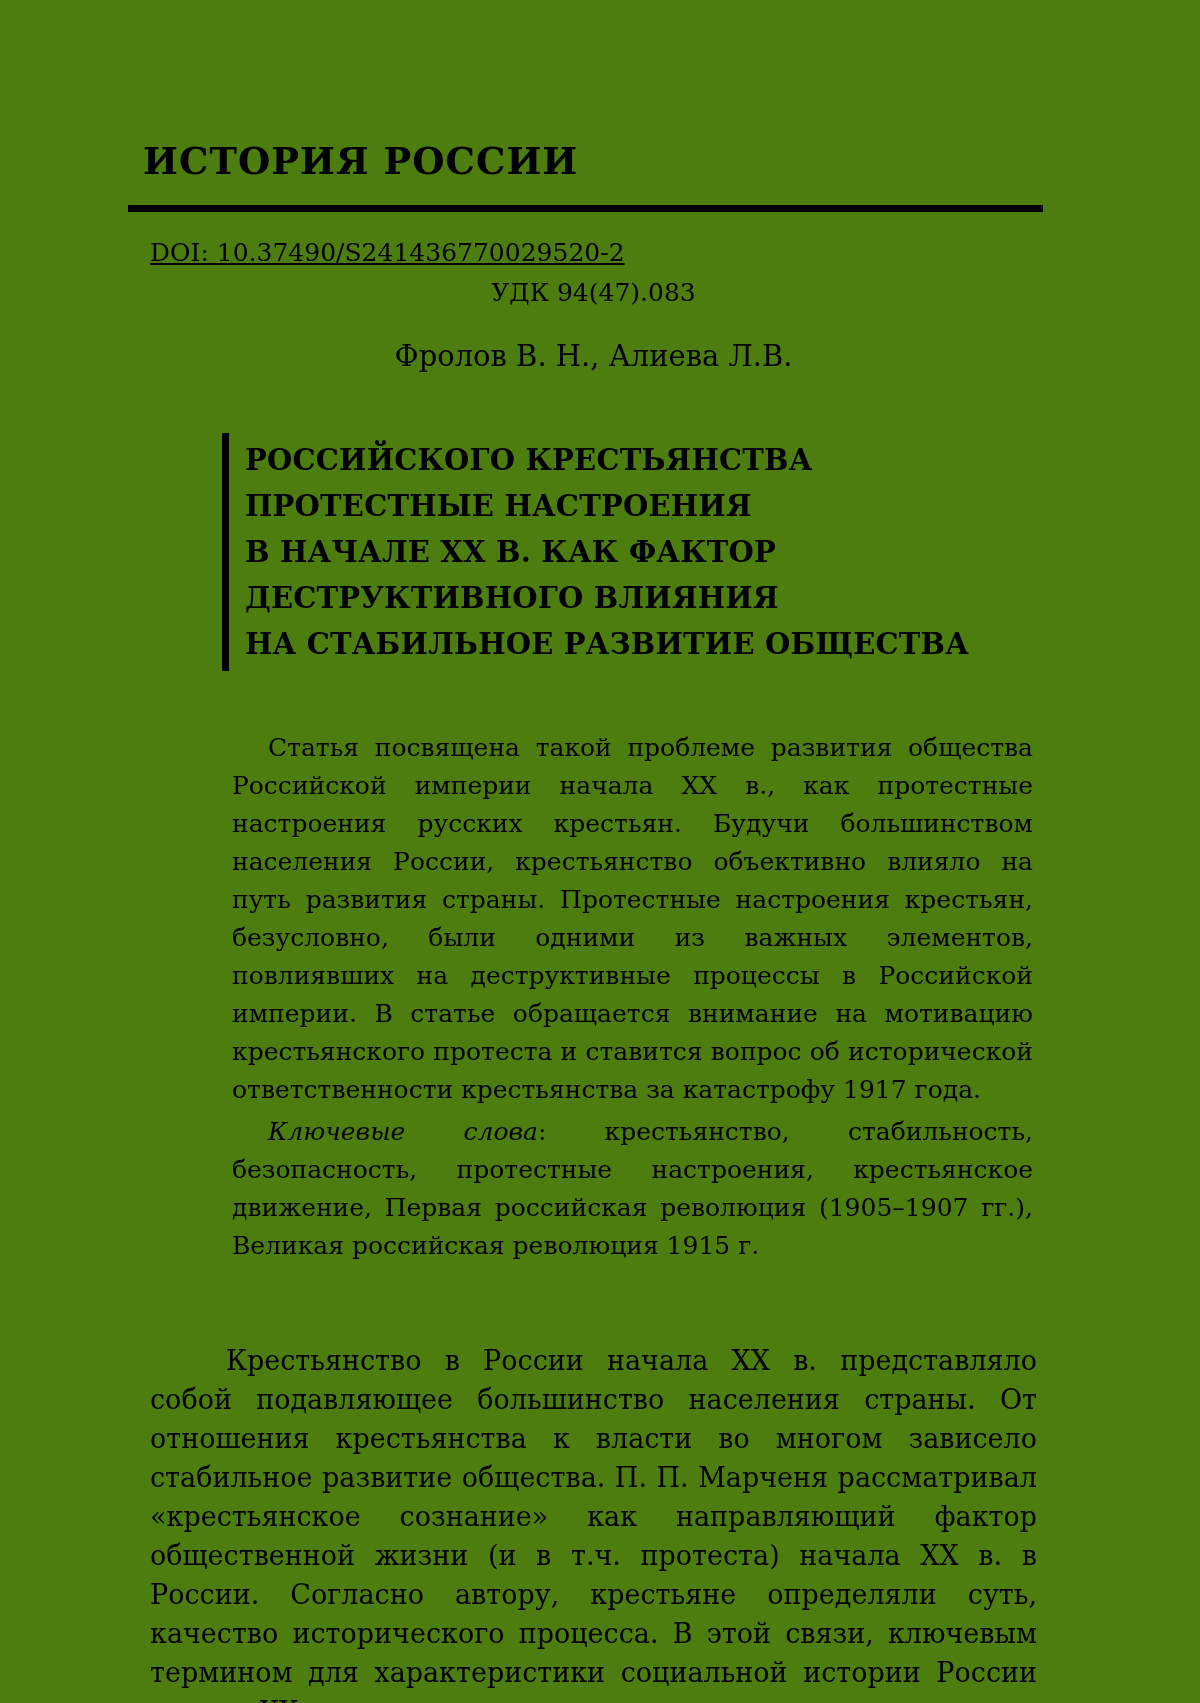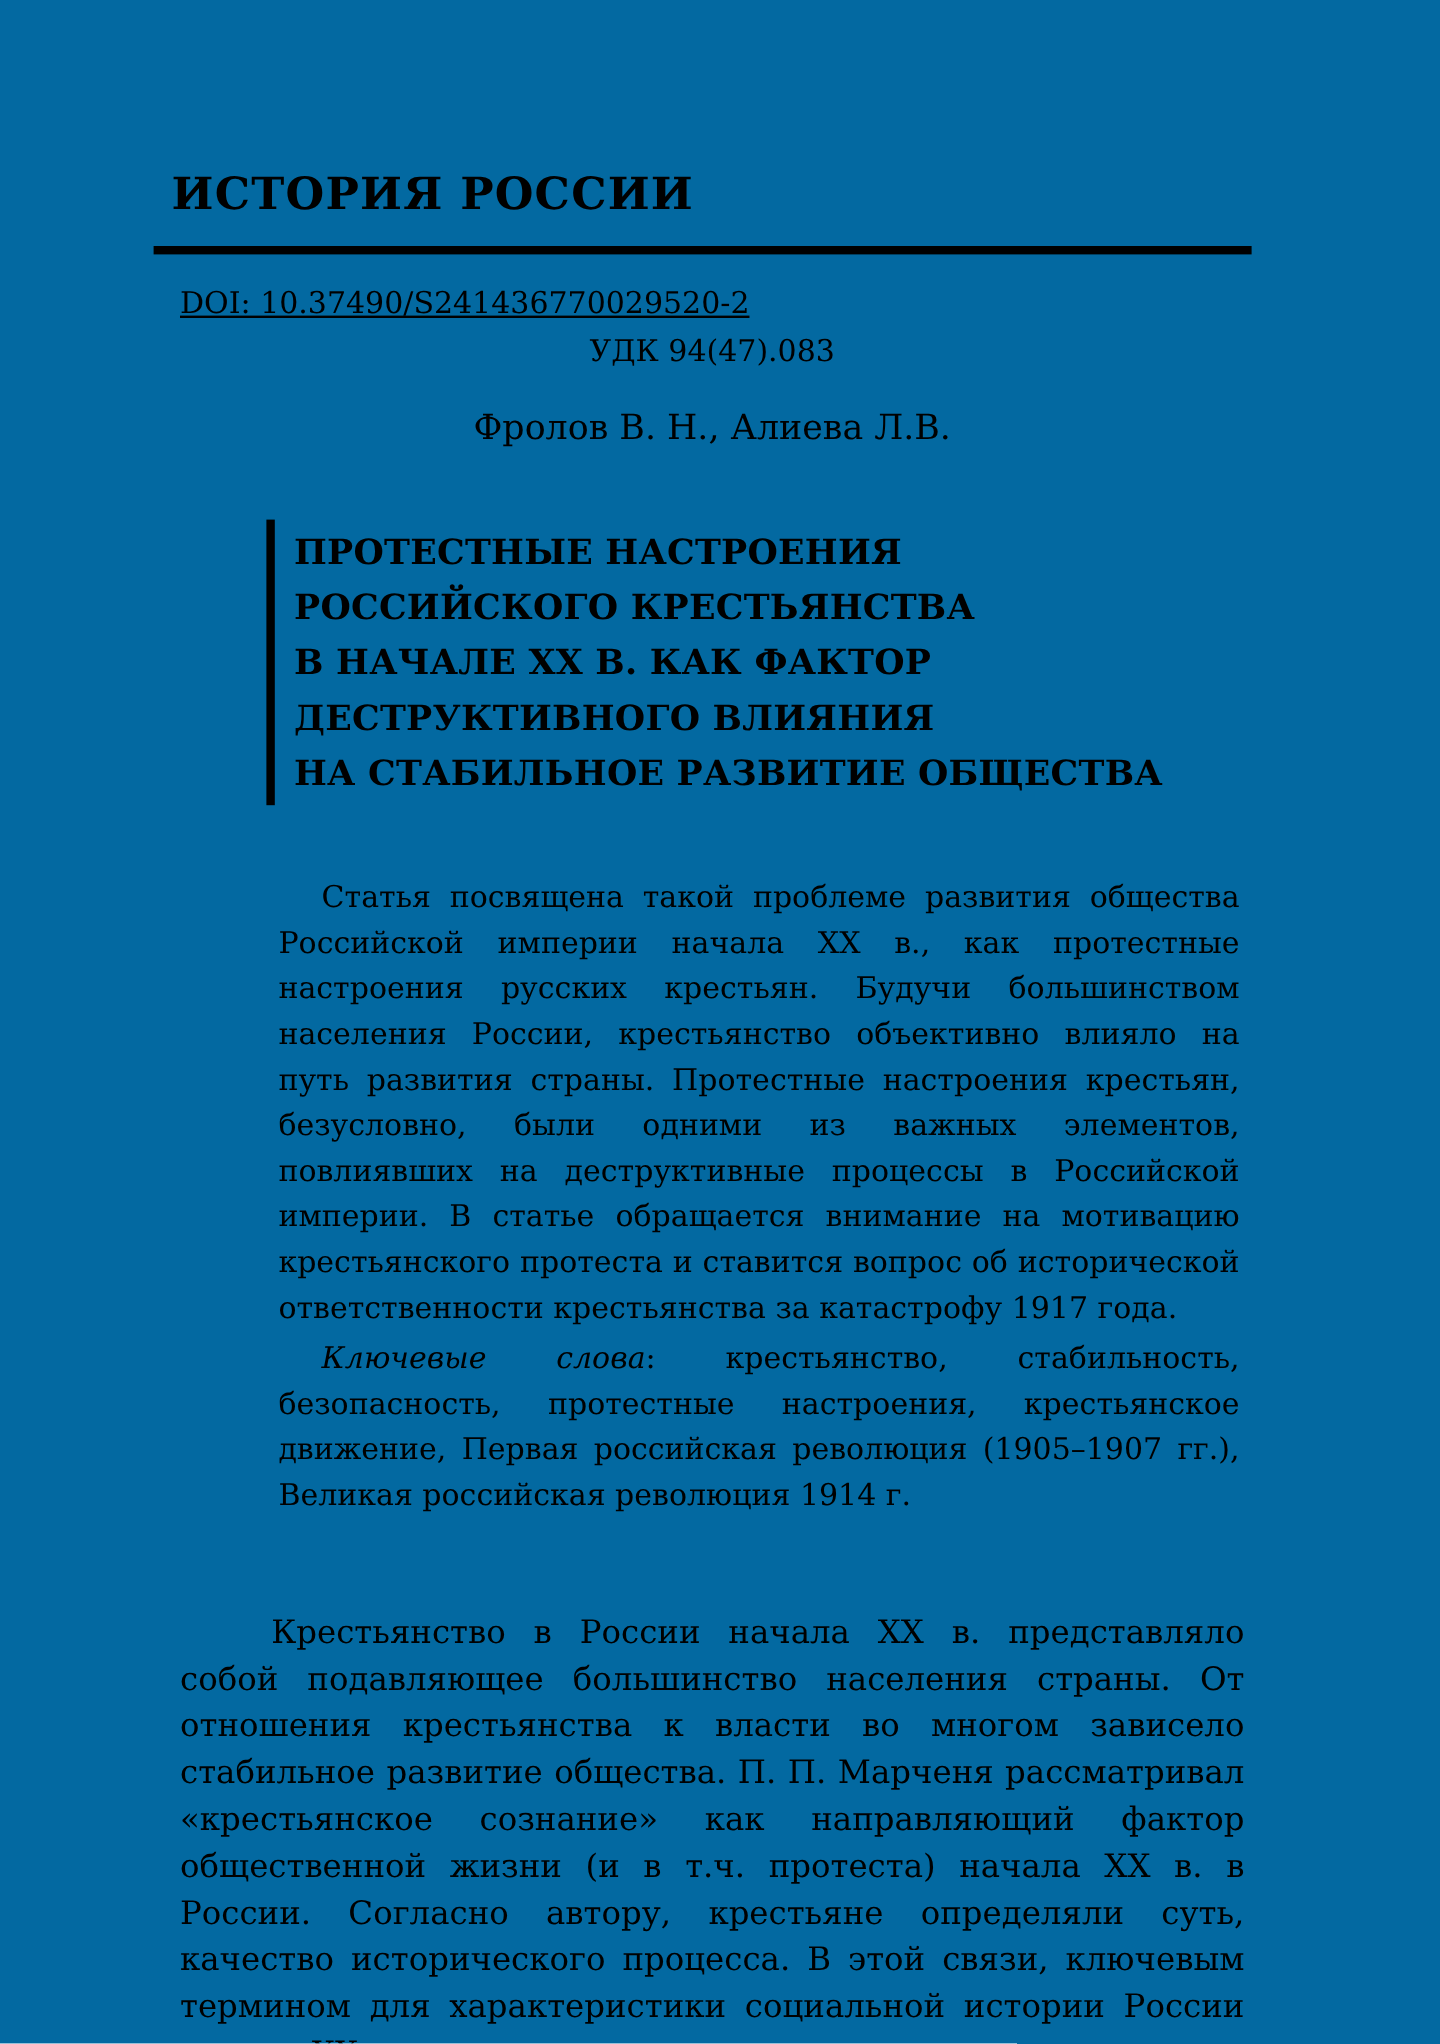--- a/index.html
+++ b/index.html
@@ -4,21 +4,21 @@
 <style>
   html, body {
     margin: 0;
     padding: 0;
     background: #ffffff;
   }
   .page {
     position: relative;
     width: 1200px;
     height: 1703px;
-    background: #0369a1;
+    background: #4d7c0f;
     color: #000000;
     font-family: "DejaVu Serif", "Liberation Serif", serif;
     overflow: hidden;
     box-sizing: border-box;
     padding: 140px 163px 0 150px; 
   }
   .section-header {
     margin: 0 0 0 -7px;
     font-size: 37px;
     font-weight: bold;
@@ -90,27 +90,27 @@
     <div class="header-rule"></div>
   </header>
 
   <p class="doi-line">DOI: 10.37490/S241436770029520-2</p>
 
   <p class="udc-line">УДК 94(47).083</p>
 
   <p class="authors-line">Фролов В. Н., Алиева Л.В.</p>
 
   <div class="title-block">
+    <div class="title-line">РОССИЙСКОГО КРЕСТЬЯНСТВА</div>
     <div class="title-line">ПРОТЕСТНЫЕ НАСТРОЕНИЯ</div>
-    <div class="title-line">РОССИЙСКОГО КРЕСТЬЯНСТВА</div>
     <div class="title-line">В НАЧАЛЕ ХХ В. КАК ФАКТОР</div>
     <div class="title-line">ДЕСТРУКТИВНОГО ВЛИЯНИЯ</div>
     <div class="title-line">НА СТАБИЛЬНОЕ РАЗВИТИЕ ОБЩЕСТВА</div>
   </div>
 
   <div class="abstract-block">
     <p class="para">Статья посвящена такой проблеме развития общества Российской империи начала ХХ в., как протестные настроения русских крестьян. Будучи большинством населения России, крестьянство объективно влияло на путь развития страны. Протестные настроения крестьян, безусловно, были одними из важных элементов, повлиявших на деструктивные процессы в Российской империи. В статье обращается внимание на мотивацию крестьянского протеста и ставится вопрос об исторической ответственности крестьянства за катастрофу 1917 года.</p>
-    <p class="para"><span class="kw-label">Ключевые слова</span><span>: крестьянство, стабильность, безопасность, протестные настроения, крестьянское движение, Первая российская революция (1905–1907 гг.), Великая российская революция 1914 г.</span></p>
+    <p class="para"><span class="kw-label">Ключевые слова</span><span>: крестьянство, стабильность, безопасность, протестные настроения, крестьянское движение, Первая российская революция (1905–1907 гг.), Великая российская революция 1915 г.</span></p>
   </div>
 
   <p class="body-paragraph">Крестьянство в России начала ХХ в. представляло собой подавляющее большинство населения страны. От отношения крестьянства к власти во многом зависело стабильное развитие общества. П. П. Марченя рассматривал «крестьянское сознание» как направляющий фактор общественной жизни (и в т.ч. протеста) начала ХХ в. в России. Согласно автору, крестьяне определяли суть, качество исторического процесса. В этой связи, ключевым термином для характеристики социальной истории России начала ХХ в. становится «крестьянственность»,</p>
 
 </div>
 
 </body></html>

